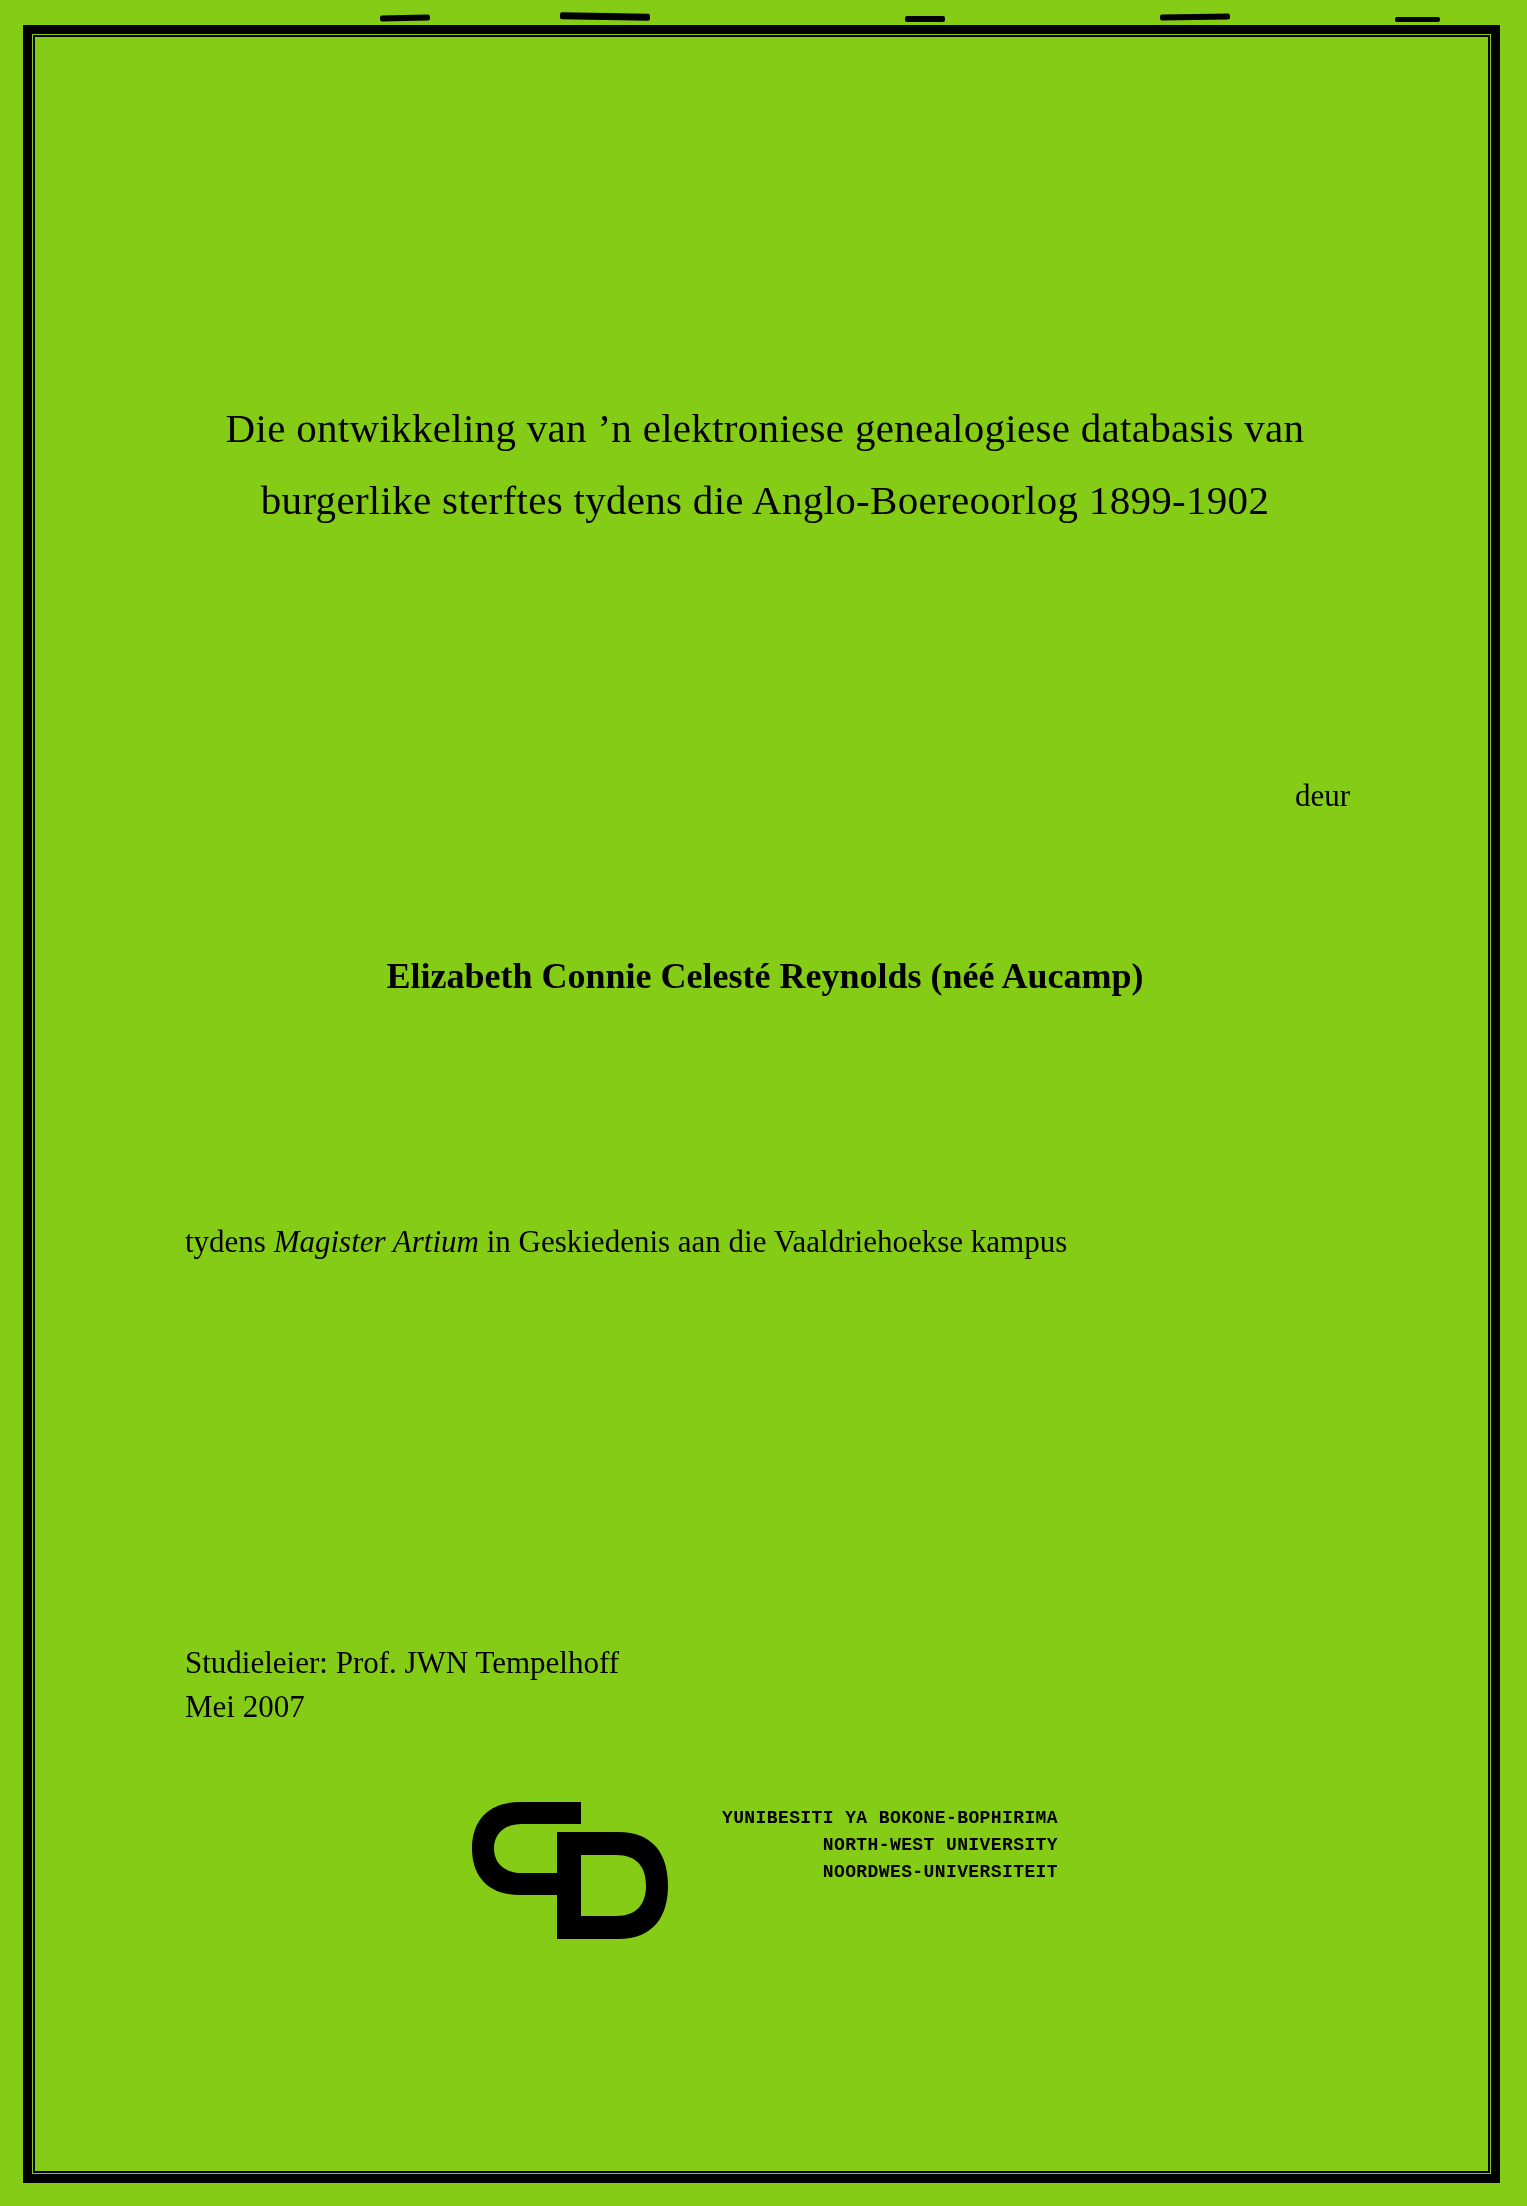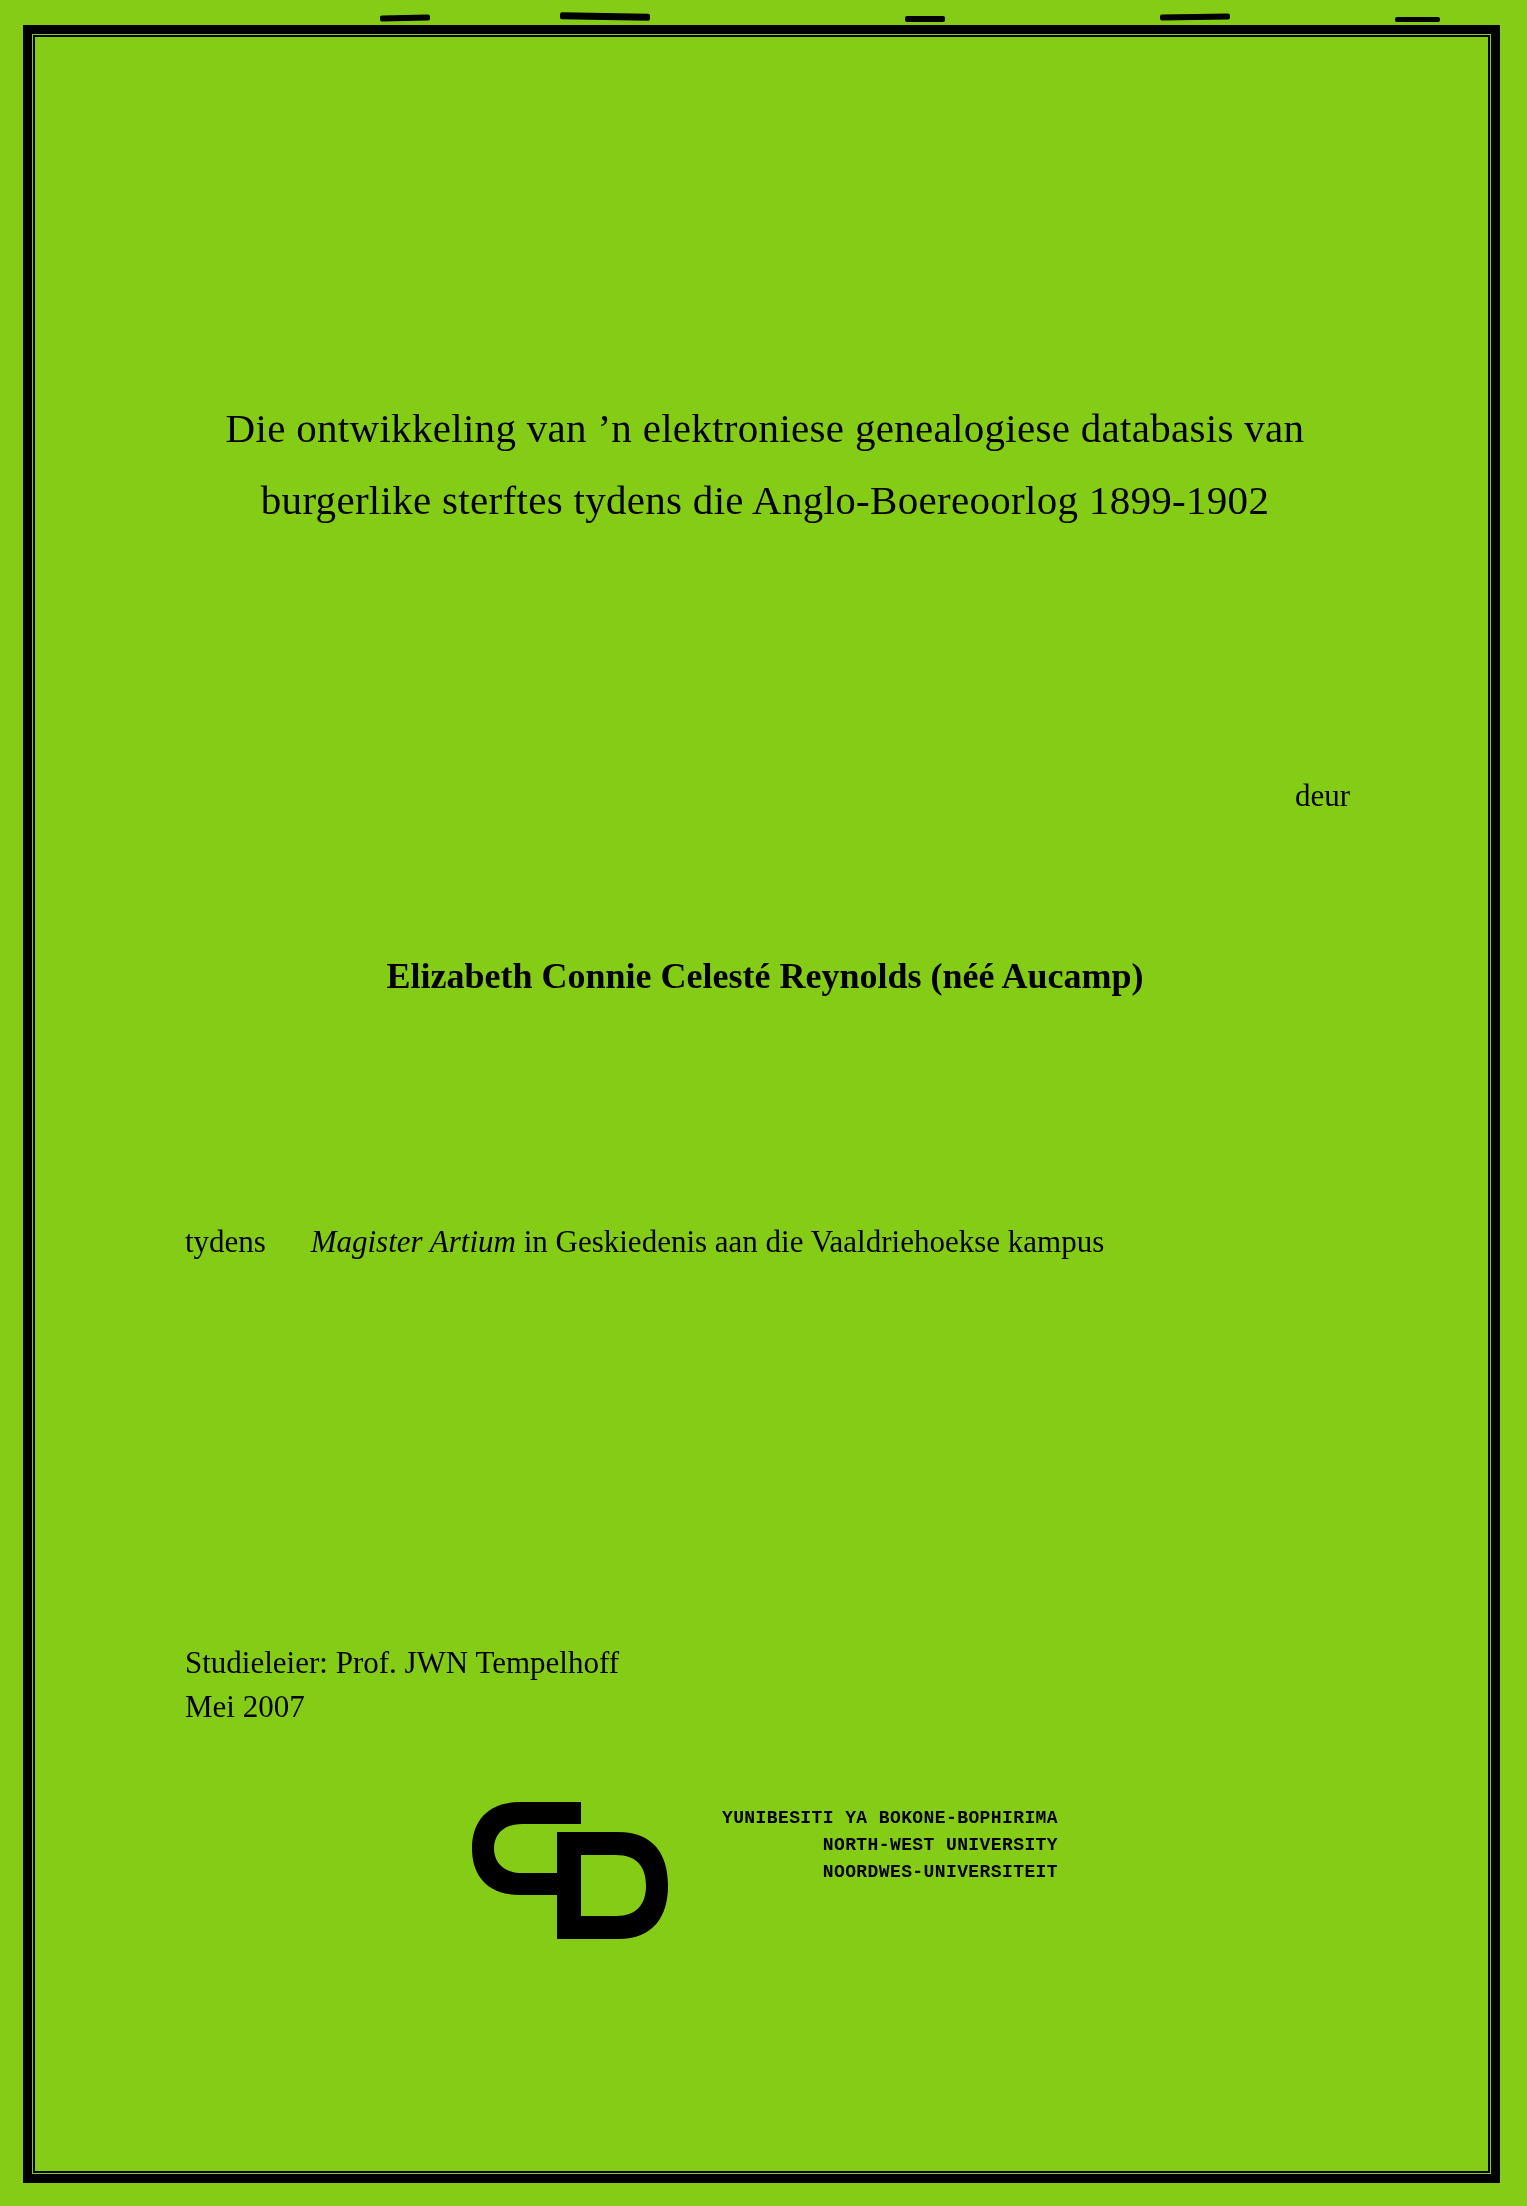--- a/index.html
+++ b/index.html
@@ -59,21 +59,21 @@
   .desc {
     position: absolute;
     left: 185px; top: 1222px; width: 1158px;
     font-size: 31px;
     line-height: 40px;
   }
   .desc-justify {
     text-align: justify;
     text-align-last: justify;
   }
-  .it { font-style: italic; margin-left: 37px; }
+  .it { font-style: italic; }
   .supervisor {
     position: absolute;
     left: 185px; top: 1641px; width: 1158px;
     font-size: 31px;
     line-height: 44px;
   }
   .logo-mark {
     position: absolute;
     left: 472px; top: 1802px;
     width: 196px; height: 137px;

